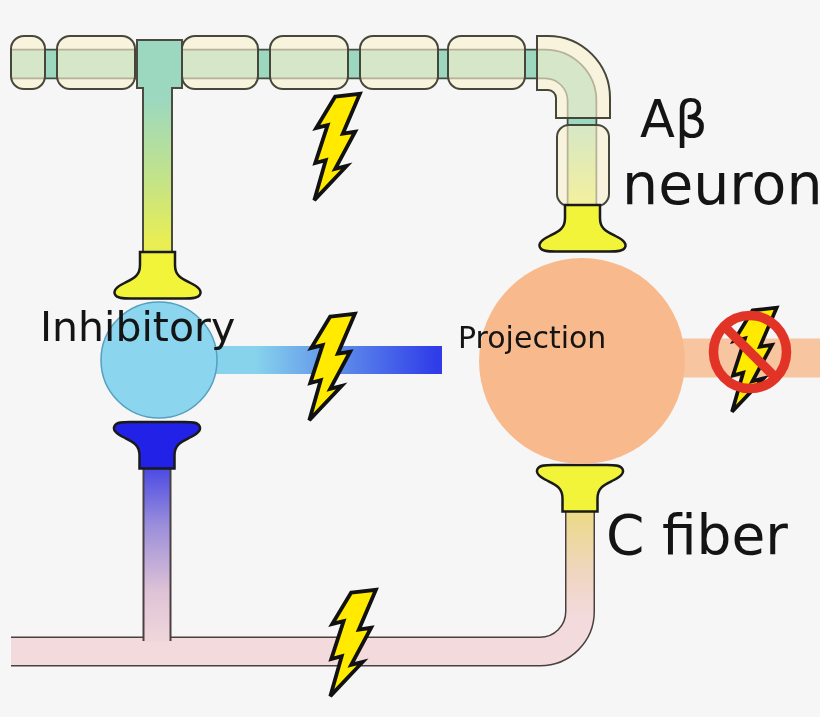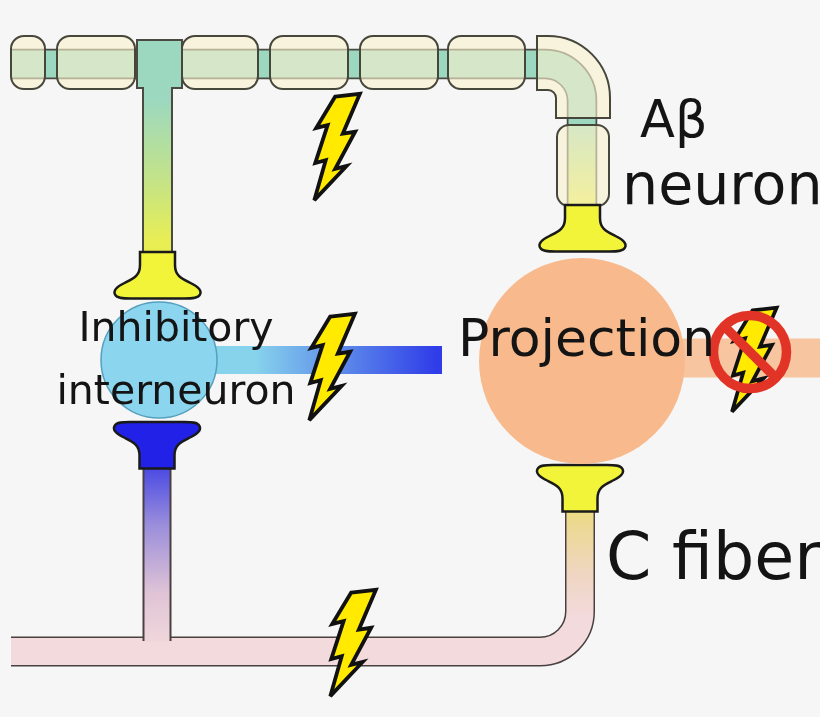--- a/index.html
+++ b/index.html
@@ -5,26 +5,26 @@
   html,body{margin:0;padding:0;}
   body{
     width:820px;height:717px;
     background:#f6f6f6;
     font-family:"DejaVu Sans","Liberation Sans",sans-serif;
     overflow:hidden;
   }
   .stage{position:relative;width:820px;height:717px;background:#f6f6f6;}
   .stage svg{position:absolute;left:0;top:0;}
   .lbl{position:absolute;color:#141414;line-height:1;white-space:nowrap;}
-  .lbl-center{text-align:center;}
+  .lbl-center{}
   #lbl-inhibitory{left:40px;top:296px;width:272px;font-size:41px;line-height:63px;}
-  #lbl-projection{left:458px;top:306px;width:250px;font-size:52px;line-height:64px;}
+  #lbl-projection{left:458px;top:306px;width:250px;font-size:30px;line-height:64px;}
   #lbl-ab1{left:640px;top:94px;font-size:51px;}
   #lbl-ab2{left:622px;top:156px;font-size:57px;}
-  #lbl-cfiber{left:606px;top:508px;font-size:65px;margin-top:16px;}
+  #lbl-cfiber{left:606px;top:508px;font-size:55px;}
 </style>
 </head>
 <body>
 
 <div class="stage">
 
   <svg width="820" height="717" viewBox="0 0 820 717">
     <defs>
 
       <path id="trumpet" d="M-17.5,0 H17.5 V13 C17.5,24 24,26.5 33,31 C41,35 44.5,38.5 42.5,42.5 C40.5,46.5 34,46.5 27,46.5 H-27 C-34,46.5 -40.5,46.5 -42.5,42.5 C-44.5,38.5 -41,35 -33,31 C-24,26.5 -17.5,24 -17.5,13 Z"></path>
@@ -112,21 +112,20 @@
 
     <g>
       <use href="#bolt" transform="translate(719,303) scale(0.93)" stroke="#111" stroke-width="4" fill="#ffea00"></use>
       <circle cx="750" cy="352" r="36.5" fill="none" stroke-width="9.5" stroke="#e23327"></circle>
       <line x1="724" y1="326" x2="776" y2="378" stroke-width="9.5" stroke="#e23327"></line>
     </g>
   </svg>
 
   <div id="lbl-inhibitory" class="lbl lbl-center">
     <span>Inhibitory</span><br>
-    <span>interneuron</span>
   </div>
 
   <div id="lbl-projection" class="lbl lbl-center">
     <span>Projection</span><br>
   </div>
 
   <div id="lbl-ab1" class="lbl">Aβ</div>
   <div id="lbl-ab2" class="lbl">neuron</div>
 
   <div id="lbl-cfiber" class="lbl">C fiber</div>

